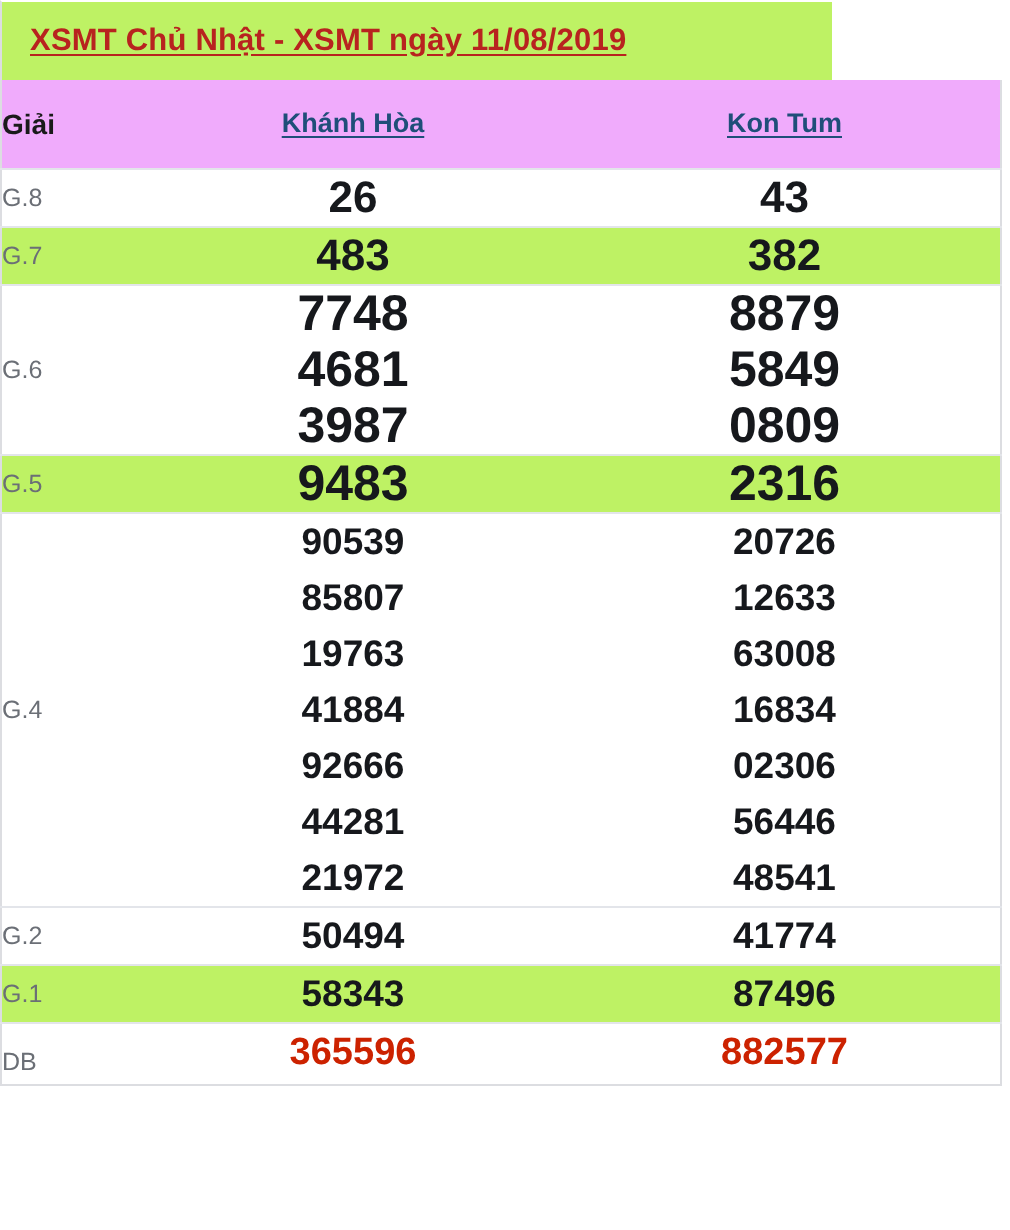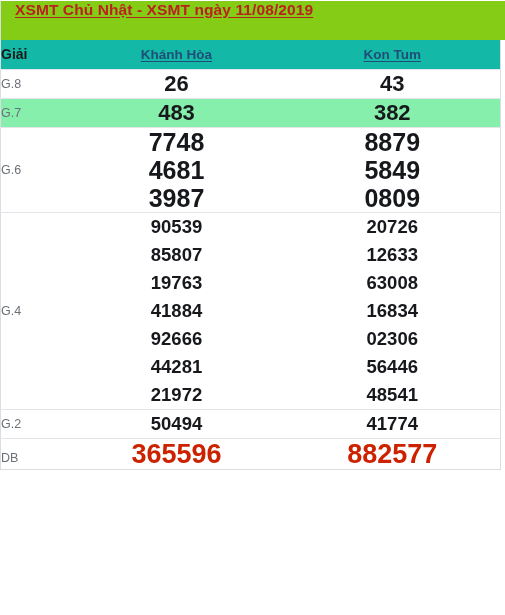--- a/index.html
+++ b/index.html
@@ -18,27 +18,28 @@
   #page {
     position: relative;
     width: 505px;
     height: 615px;
     box-sizing: border-box;
   }
 
   
   .title-wrap {
     box-sizing: border-box;
-    width: 505px;
+    width: 416px;
     height: 40px;
     border-left: 1px solid #dcdde1;
     border-top: 1px solid #ffffff;
     display: flex;
+    align-items: center;
     padding-left: 14px;
-    background: #84cc16;
+    background: #bef264;
   }
   .title-link {
     font-size: 15.5px;
     font-weight: bold;
     color: #b8231f;
     text-decoration: underline;
     text-underline-offset: 2px;
     letter-spacing: 0.1px;
     white-space: nowrap;
     cursor: pointer;
@@ -61,22 +62,22 @@
     border: 0;
     padding: 0;
     vertical-align: middle;
   }
 
   
   .sep-left  { border-left: 1px solid #d3d5db; }
 
   
   thead tr.head-row {
-    background: #14b8a6;
-    height: 29px;
+    background: #f0abfc;
+    height: 44px;
   }
   th.hd-prize {
     text-align: left;
     padding-left: 14px;
     font-size: 14px;
     font-weight: bold;
     color: #1a1a1a;
   }
   th.hd-prov {
     text-align: center;
@@ -86,21 +87,21 @@
   }
   th.hd-prov .prov-link {
     color: #1f4e79;
     text-decoration: underline;
     text-underline-offset: 2px;
     cursor: pointer;
   }
 
   
   tbody tr.data-row { background: #ffffff; }
-  tbody tr.data-row.shaded { background: #86efac; }
+  tbody tr.data-row.shaded { background: #bef264; }
   tbody tr.data-row > td { border-top: 1px solid #e3e5ea; }
   tbody tr.data-row:first-child > td { border-top: 1px solid #e3e5ea; }
 
   td.prize-label {
     text-align: left;
     padding-left: 14px;
     font-size: 12.5px;
     color: #6b6f76;
     vertical-align: top;
     padding-top: 7px;
@@ -116,21 +117,21 @@
   }
   td.nums .num { display: block; }
 
   
   tr.r-g8 td.nums, tr.r-g7 td.nums { font-size: 22px; }
   tr.r-g6 td.nums, tr.r-g5 td.nums { font-size: 25px; }
   tr.r-g4 td.nums, tr.r-g3 td.nums,
   tr.r-g2 td.nums, tr.r-g1 td.nums { font-size: 18.5px; }
 
   tr.r-db td.nums {
-    font-size: 27px;
+    font-size: 19px;
     font-weight: bold;
     color: #cc2200;
     line-height: 30px;
   }
   tr.r-db td.prize-label { padding-top: 8px; }
 </style>
 </head>
 <body>
 
 <div id="page">
@@ -181,20 +182,29 @@
             <span class="num">7748</span>
             <span class="num">4681</span>
             <span class="num">3987</span>
           </td>
           <td class="nums sep-left">
             <span class="num">8879</span>
             <span class="num">5849</span>
             <span class="num">0809</span>
           </td>
         </tr>
+        <tr class="data-row r-g5 shaded">
+          <td class="prize-label">G.5</td>
+          <td class="nums sep-left">
+            <span class="num">9483</span>
+          </td>
+          <td class="nums sep-left">
+            <span class="num">2316</span>
+          </td>
+        </tr>
         <tr class="data-row r-g4">
           <td class="prize-label">G.4</td>
           <td class="nums sep-left">
             <span class="num">90539</span>
             <span class="num">85807</span>
             <span class="num">19763</span>
             <span class="num">41884</span>
             <span class="num">92666</span>
             <span class="num">44281</span>
             <span class="num">21972</span>
@@ -211,20 +221,29 @@
         </tr>
         <tr class="data-row r-g2">
           <td class="prize-label">G.2</td>
           <td class="nums sep-left">
             <span class="num">50494</span>
           </td>
           <td class="nums sep-left">
             <span class="num">41774</span>
           </td>
         </tr>
+        <tr class="data-row r-g1 shaded">
+          <td class="prize-label">G.1</td>
+          <td class="nums sep-left">
+            <span class="num">58343</span>
+          </td>
+          <td class="nums sep-left">
+            <span class="num">87496</span>
+          </td>
+        </tr>
         <tr class="data-row r-db">
           <td class="prize-label">DB</td>
           <td class="nums sep-left">
             <span class="num">365596</span>
           </td>
           <td class="nums sep-left">
             <span class="num">882577</span>
           </td>
         </tr>
       </tbody>

